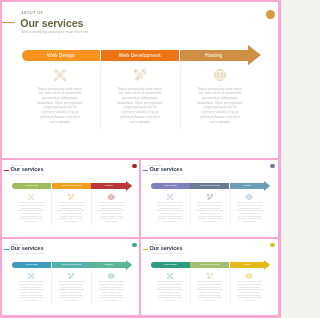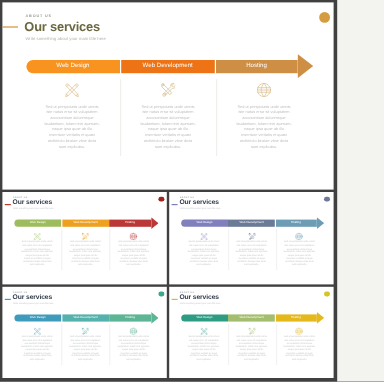--- a/index.html
+++ b/index.html
@@ -1,17 +1,17 @@
 <!DOCTYPE html>
 <html><head>
 <meta charset="utf-8">
 <style>
   html,body{margin:0;padding:0;}
   body{width:281px;height:318px;background:#f3f3f0;font-family:"Liberation Sans",sans-serif;overflow:hidden;}
-  .page{position:relative;width:281px;height:318px;background:#404040;}
+  .page{position:relative;width:281px;height:318px;background:#f9a8d4;}
   .slide{position:absolute;background:#ffffff;overflow:hidden;}
 
   #hero{left:1.5px;top:2px;width:276px;height:156px;}
   #t1{left:1.5px;top:160px;width:137.5px;height:76.5px;}
   #t2{left:140.5px;top:160px;width:137px;height:76.5px;}
   #t3{left:1.5px;top:239px;width:137.5px;height:76px;}
   #t4{left:140.5px;top:239px;width:137px;height:76px;}
 
   
   .h-dash{position:absolute;left:-0.5px;top:19.8px;width:14px;height:1.2px;background:#d3953f;}

